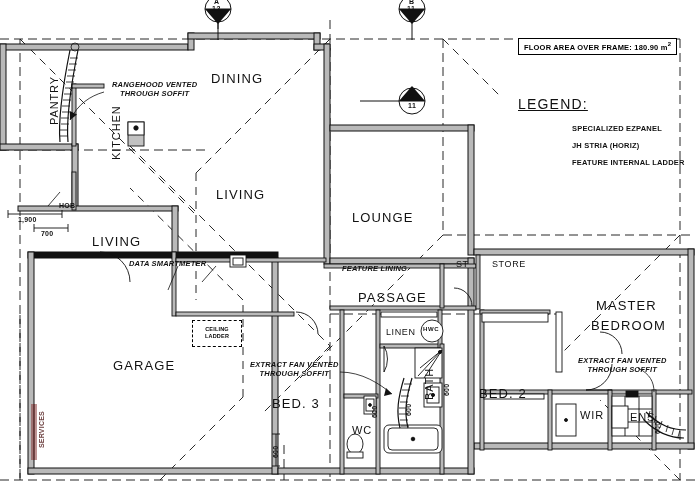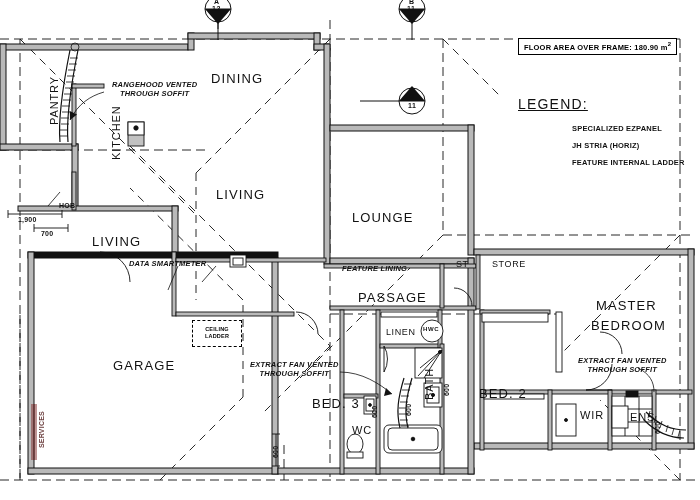--- a/index.html
+++ b/index.html
@@ -365,21 +365,21 @@
   <div class="lbl legend-item" style="left:572px; top:158px;">FEATURE INTERNAL LADDER</div>
 
   <div class="lbl room-sm vert" style="left:48px; top:125px;">PANTRY</div>
   <div class="lbl room-sm vert" style="left:110px; top:160px;">KITCHEN</div>
   <div class="lbl room" style="left:211px; top:71px;">DINING</div>
   <div class="lbl room" style="left:216px; top:187px;">LIVING</div>
   <div class="lbl room" style="left:92px; top:234px;">LIVING</div>
   <div class="lbl room" style="left:352px; top:210px;">LOUNGE</div>
   <div class="lbl room" style="left:358px; top:290px;">PASSAGE</div>
   <div class="lbl room" style="left:113px; top:358px;">GARAGE</div>
-  <div class="lbl room" style="left:272px; top:396px;margin-left:40px;">BED. 3</div>
+  <div class="lbl room" style="left:272px; top:396px;">BED. 3</div>
   <div class="lbl room" style="left:479px; top:386px;">BED. 2</div>
   <div class="lbl room" style="left:596px; top:298px;">MASTER</div>
   <div class="lbl room" style="left:591px; top:318px;">BEDROOM</div>
   <div class="lbl room-sm" style="left:580px; top:409px;">WIR</div>
   <div class="lbl room-sm" style="left:630px; top:411px;">ENS</div>
   <div class="lbl room-sm vert" style="left:423px; top:400px;">BATH</div>
   <div class="lbl room-sm" style="left:352px; top:424px;">WC</div>
   <div class="lbl room-xs" style="left:386px; top:327px;">LINEN</div>
   <div class="lbl room-xs" style="left:456px; top:259px;text-align:center;">ST</div>
   <div class="lbl room-xs" style="left:492px; top:259px;">STORE</div>

